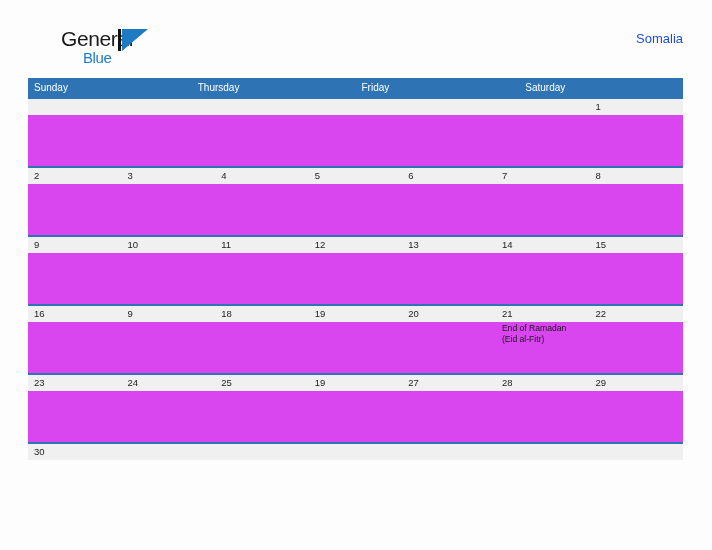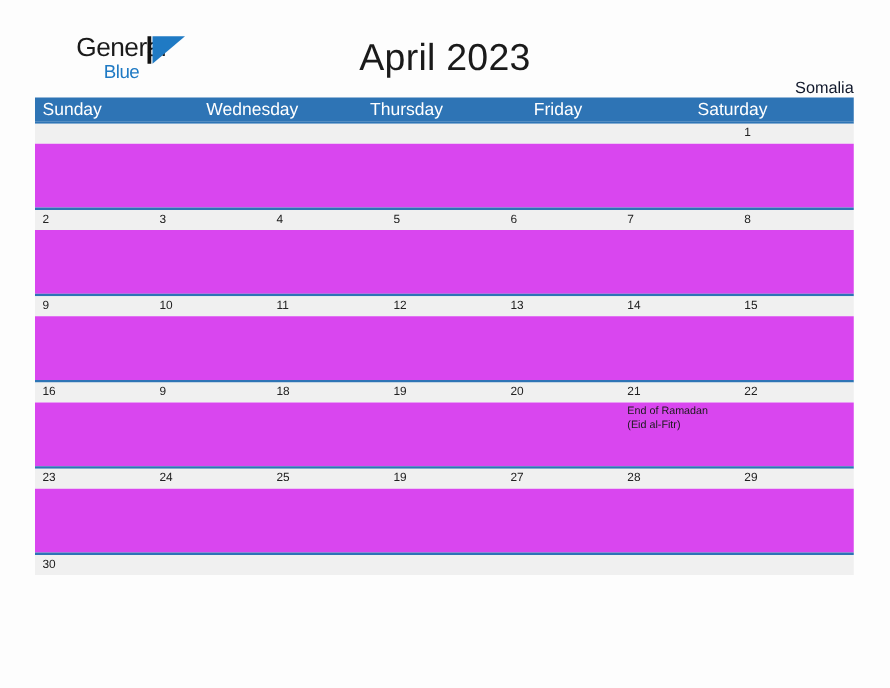--- a/index.html
+++ b/index.html
@@ -90,44 +90,44 @@
     width: 712px;
     text-align: center;
     font-size: 30px;
     color: #1a1a1a;
     letter-spacing: 0.2px;
   }
 
   .country {
     position: absolute;
     right: 29px;
-    top: 62px;
+    top: 31px;
     font-size: 13px;
-    color: #0f172a;
+    color: #1d4ed8;
     text-align: center;
   }
 
   
   .calendar {
     position: absolute;
     left: 28px;
     top: 78px;
     width: 655px;
   }
 
   .dow-row {
     display: flex;
     width: 100%;
     height: 19px;
     background: #2e74b5;
   }
   .dow {
     flex: 1 1 0;
     min-width: 0;
-    font-size: 14px;
+    font-size: 10px;
     color: #ffffff;
     line-height: 19px;
     padding-left: 6px;
     box-sizing: border-box;
     white-space: nowrap;
     overflow: hidden;
   }
 
   .week {
     width: 100%;
@@ -185,31 +185,29 @@
 
     <div class="logo">
       <span class="logo-general">General</span>
       <span class="logo-blue">Blue</span>
       <span class="logo-mark">
         <span class="logo-bar"></span>
         <span class="logo-tri"></span>
       </span>
     </div>
 
-    <div class="title">April 2023</div>
 
     <div class="country">Somalia</div>
 
   </div>
 
   <div class="calendar">
 
     <div class="dow-row">
       <div class="dow">Sunday</div>
-      <div class="dow">Wednesday</div>
       <div class="dow">Thursday</div>
       <div class="dow">Friday</div>
       <div class="dow">Saturday</div>
     </div>
 
     <div class="week">
       <div class="date-strip">
         <div class="date-cell"></div>
         <div class="date-cell"></div>
         <div class="date-cell"></div>

